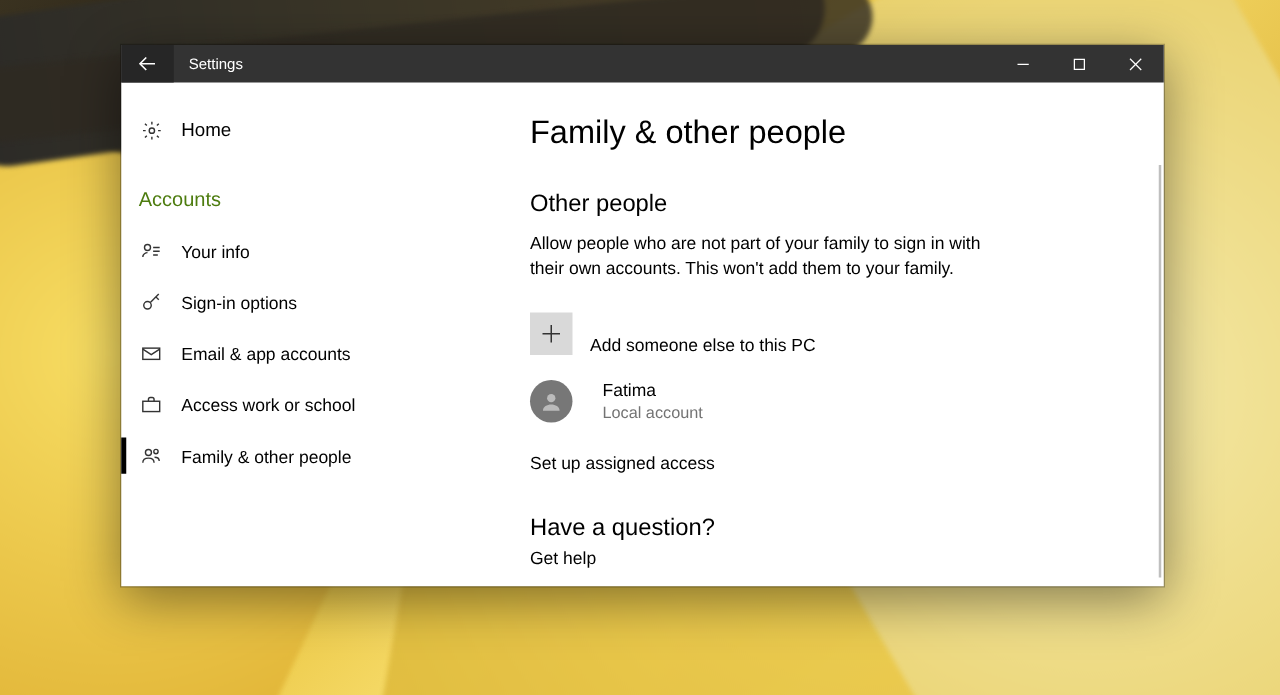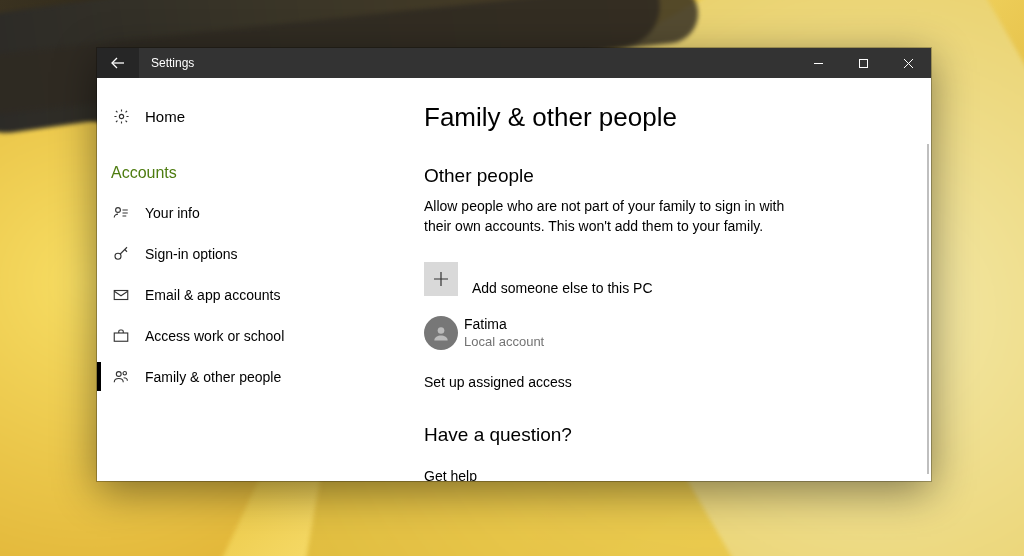--- a/index.html
+++ b/index.html
@@ -15,21 +15,21 @@
   .bg div { position:absolute; border-radius:40px; filter: blur(2px); }
   .bg .dark1 { left:-40px; top:-30px; width:700px; height:120px; background:linear-gradient(90deg,#2b2a27,#3b3627,#4b3f26); transform:rotate(-8deg); }
   .bg .dark2 { left:-60px; top:20px; width:760px; height:60px; background:#2f2a22; transform:rotate(-6deg); opacity:.8; }
   .bg .y1 { left:-120px; top:140px; width:400px; height:500px; background:radial-gradient(circle at 40% 30%, #f7dd63, #dba92a); transform:rotate(25deg); }
   .bg .y2 { right:-150px; top:-60px; width:500px; height:900px; background:radial-gradient(circle at 50% 40%, #f4e9a8, #e3c34a); transform:rotate(-30deg); }
   .bg .y3 { left:320px; top:60px; width:700px; height:900px; background:radial-gradient(circle at 50% 30%, #f2d458, #d6ae30); transform:rotate(10deg); opacity:.95; }
 
   .window {
     position: absolute;
     left: 97px;
-    top: 48px;
+    top: 36px;
     width: 834px;
     height: 433px;
     background: #ffffff;
     box-shadow: 0 10px 40px rgba(0,0,0,.45), 0 0 0 1px rgba(0,0,0,.25);
     display: flex;
     flex-direction: column;
   }
 
   
   .titlebar {
@@ -169,32 +169,32 @@
     align-items:center;
     margin-top: 20px;
   }
   .user-row .avatar {
     width:34px; height:34px;
     background:#777;
     border-radius:50%;
     display:flex; align-items:center; justify-content:center;
   }
   .user-row .avatar svg { fill:#bbb; }
-  .user-row .meta { padding-left: 6px; }
+  .user-row .meta { padding-left: 24px; }
   .user-row .name { font-size:14px; color:#000; line-height:1.25; }
   .user-row .type { font-size:13px; color:#737373; line-height:1.25; }
 
   .link {
     margin-top: 24px;
     font-size: 14px;
     color:#000;
   }
 
   .question-block { margin-top: 34px; }
-  .question-block h2 { margin-bottom: 22px; }
+  .question-block h2 { margin-bottom: 4px; }
   .gethelp { font-size:14px; color:#000; }
 
   .scroll-indicator {
     position:absolute;
     right:2px;
     top:66px;
     width:2px;
     height:330px;
     background:#bfbfbf;
   }

